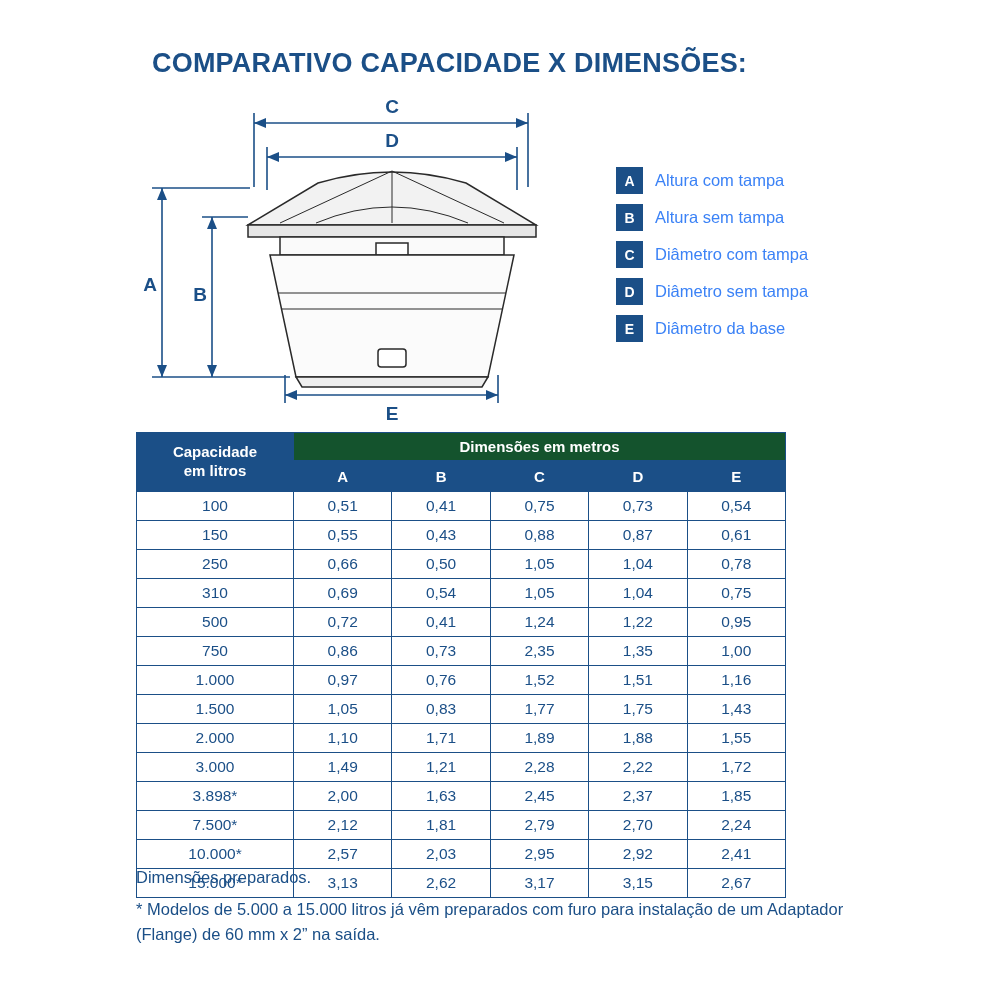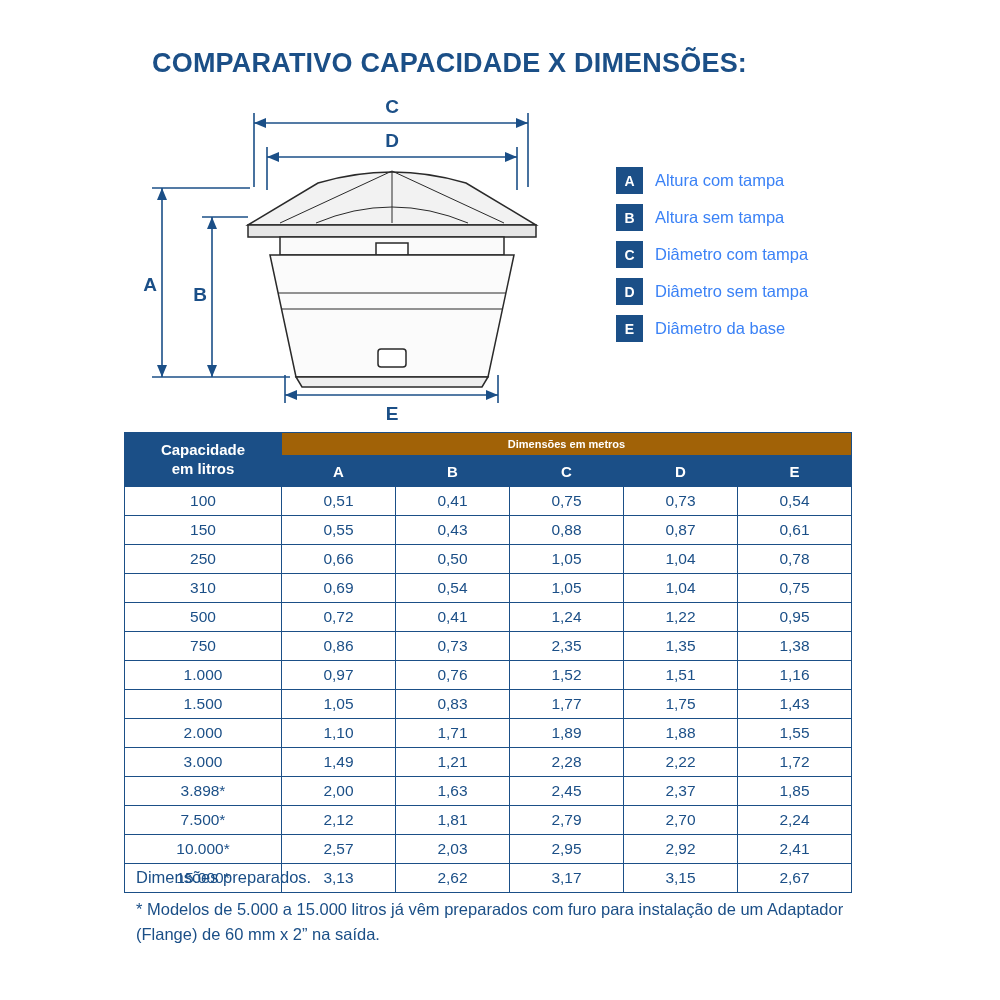--- a/index.html
+++ b/index.html
@@ -72,23 +72,23 @@
   .legend-text {
     margin-left: 12px;
     font-size: 16.5px;
     color: #3b82f6;
     white-space: nowrap;
   }
 
   
   .table-wrap {
     position: absolute;
-    left: 124px;
+    left: 136px;
     top: 432px;
-    width: 728px;
+    width: 650px;
   }
   table.spec {
     border-collapse: collapse;
     width: 100%;
     table-layout: fixed;
   }
   table.spec th, table.spec td {
     border: 1px solid #1b4f87;
     text-align: center;
     color: #1b4f87;
@@ -96,23 +96,23 @@
   .hdr-cap {
     background: #1b4f87;
     color: #ffffff !important;
     font-size: 15px;
     font-weight: bold;
     line-height: 1.25;
     width: 152px;
     padding: 5px 2px;
   }
   .hdr-dim {
-    background: #a16207;
+    background: #14532d;
     color: #ffffff !important;
-    font-size: 11px;
+    font-size: 15px;
     font-weight: bold;
     padding: 5px 2px;
   }
   .hdr-letter {
     background: #1b4f87;
     color: #ffffff !important;
     font-size: 15px;
     font-weight: bold;
     padding: 4px 2px;
     height: 22px;
@@ -293,21 +293,21 @@
           <td>1,24</td>
           <td>1,22</td>
           <td>0,95</td>
         </tr>
         <tr>
           <td class="cap-cell">750</td>
           <td>0,86</td>
           <td>0,73</td>
           <td>2,35</td>
           <td>1,35</td>
-          <td>1,38</td>
+          <td>1,00</td>
         </tr>
         <tr>
           <td class="cap-cell">1.000</td>
           <td>0,97</td>
           <td>0,76</td>
           <td>1,52</td>
           <td>1,51</td>
           <td>1,16</td>
         </tr>
         <tr>

